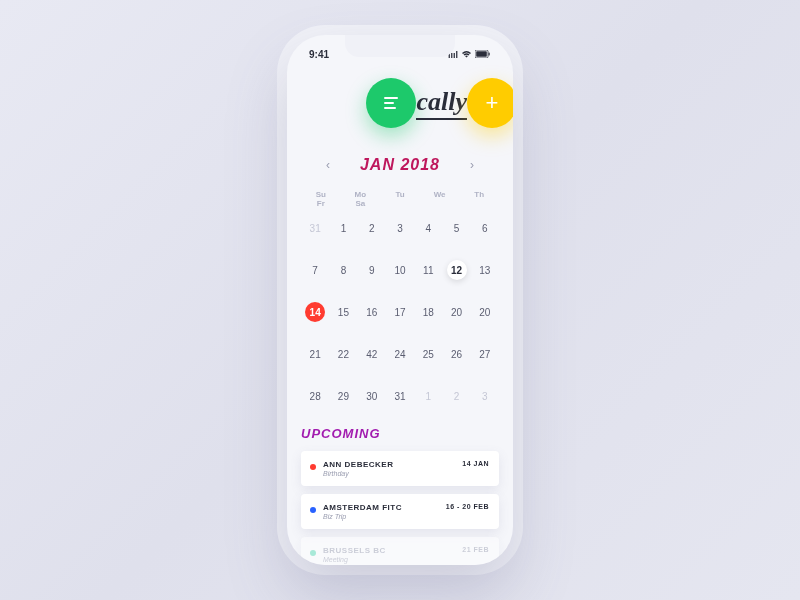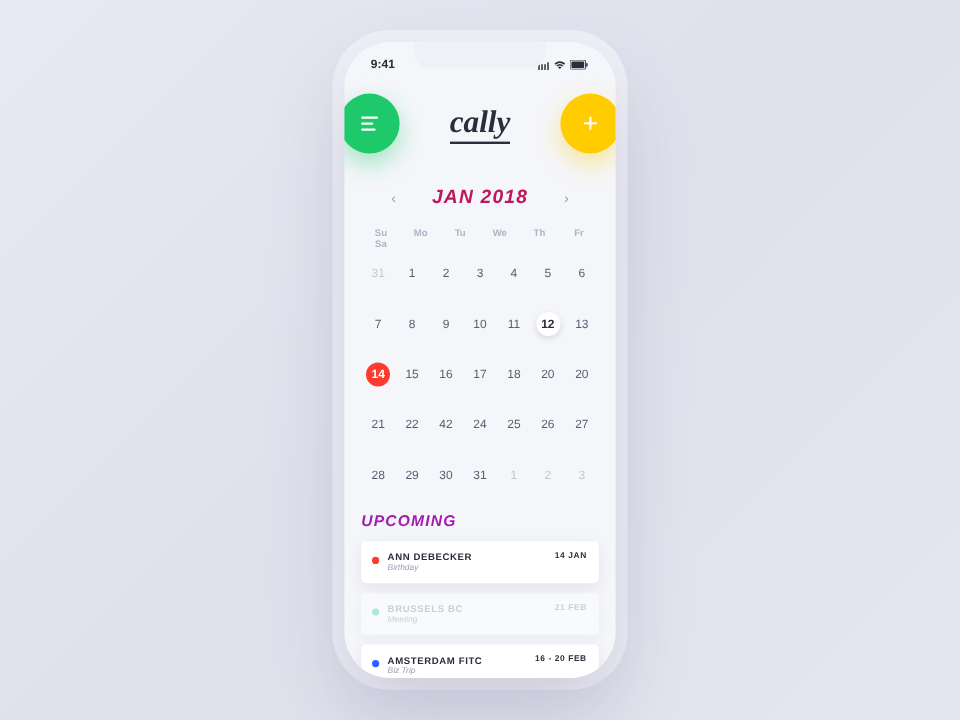--- a/index.html
+++ b/index.html
@@ -40,21 +40,21 @@
       align-items: center;
       padding: 6px 8px 0;
       font-size: 10px;
       font-weight: 600;
       color: #2a2d3a;
     }
     .status-right { display: flex; gap: 3px; align-items: center; }
     .signal, .wifi, .battery { font-size: 9px; }
     .header {
       display: flex;
-      justify-content: space-between;
+      justify-content: flex-end;
       align-items: center;
       margin-top: 18px;
       position: relative;
     }
     .menu-btn {
       width: 50px;
       height: 50px;
       border-radius: 50%;
       background: #1dc96b;
       display: flex;
@@ -108,21 +108,21 @@
     }
     .month-title {
       font-weight: 800;
       font-style: italic;
       font-size: 16px;
       letter-spacing: 1px;
       color: #be185d;
     }
     .weekdays {
       display: grid;
-      grid-template-columns: repeat(6, 1fr);
+      grid-template-columns: repeat(5, 1fr);
       margin-top: 14px;
       text-align: center;
       font-size: 8px;
       font-weight: 600;
       color: #b0b3c5;
     }
     .calendar-grid {
       display: grid;
       grid-template-columns: repeat(7, 1fr);
       gap: 18px 0;
@@ -292,30 +292,30 @@
   <div class="upcoming-title">UPCOMING</div>
   <div class="events" id="events">
       <div class="event-card">
         <div class="event-dot" style="background:#ff3b30"></div>
         <div class="event-info">
           <span class="event-name">ANN DEBECKER</span>
           <span class="event-type">Birthday</span>
         </div>
         <span class="event-date">14 JAN</span>
       </div>
+      <div class="event-card">
+        <div class="event-dot" style="background:#2962ff"></div>
+        <div class="event-info">
+          <span class="event-name">AMSTERDAM FITC</span>
+          <span class="event-type">Biz Trip</span>
+        </div>
+        <span class="event-date">16 - 20 FEB</span>
+      </div>
       <div class="event-card faded">
         <div class="event-dot" style="background:#4dd9b0"></div>
         <div class="event-info">
           <span class="event-name">BRUSSELS BC</span>
           <span class="event-type">Meeting</span>
         </div>
         <span class="event-date">21 FEB</span>
       </div>
-      <div class="event-card">
-        <div class="event-dot" style="background:#2962ff"></div>
-        <div class="event-info">
-          <span class="event-name">AMSTERDAM FITC</span>
-          <span class="event-type">Biz Trip</span>
-        </div>
-        <span class="event-date">16 - 20 FEB</span>
-      </div>
     </div>
 </div>
 
 </body></html>

